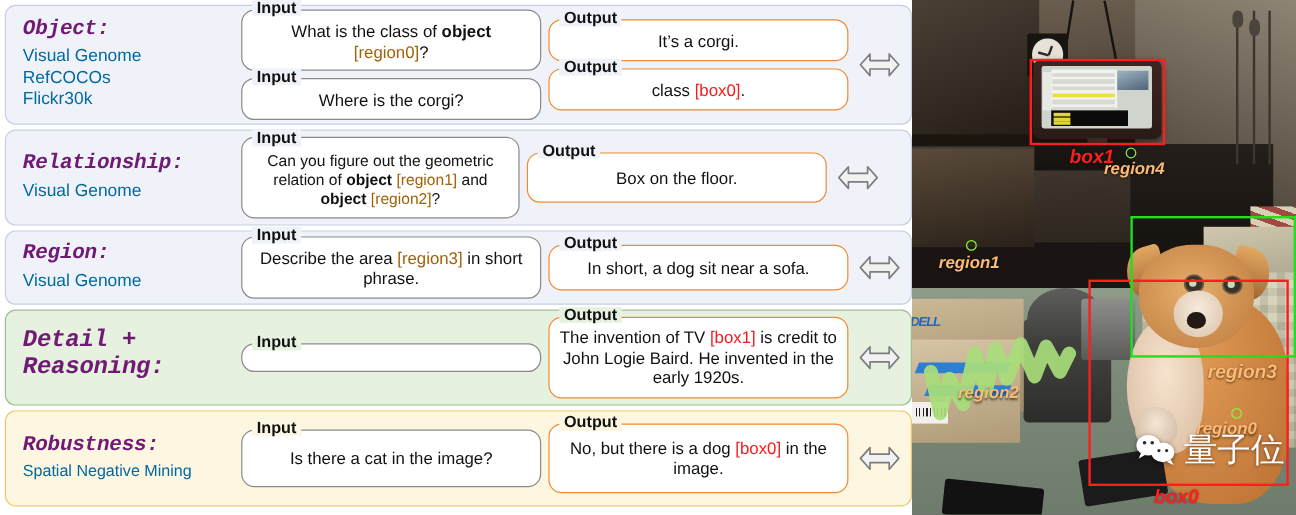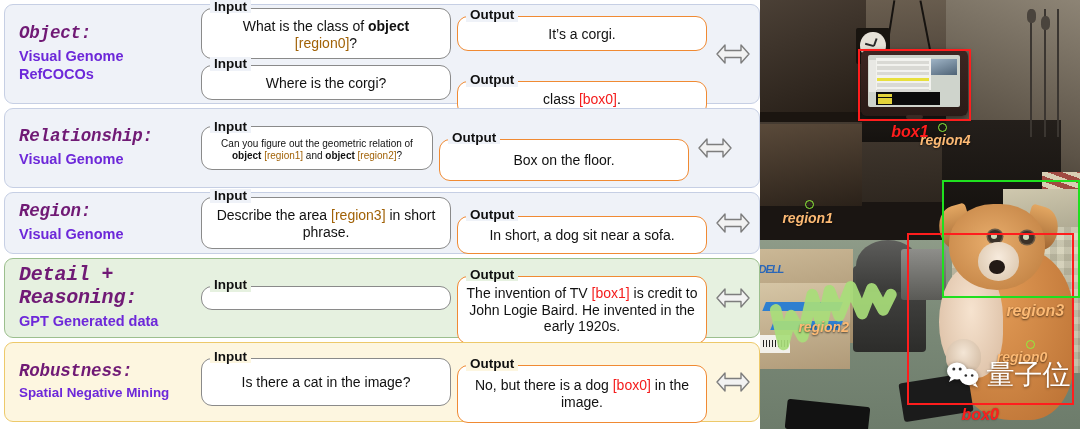--- a/index.html
+++ b/index.html
@@ -22,45 +22,45 @@
   .row.r2{height:80px;}
   .row.r3{height:62px;}
   .row.r4{height:80px;}
   .row.r5{height:80px;}
 
   
   .cat{width:196px;flex:0 0 196px;padding-left:14px;box-sizing:border-box;}
   .cat-title{font-weight:bold;font-style:italic;font-size:17.5px;color:#701a75;
              line-height:1.04;letter-spacing:-.2px;margin-bottom:5px;font-family:Liberation Mono, monospace;}
   .cat-title.two{font-size:20px;}
-  .cat-sub{font-size:14.5px;color:#6d28d9;line-height:1.24;font-weight:bold;}
+  .cat-sub{font-size:14.5px;color:#0369a1;line-height:1.24;}
   .cat-sub.small{font-size:13.4px;}
 
   
   .io{flex:1;display:flex;align-items:center;gap:6px;height:100%;
       padding-right:2px;box-sizing:border-box;}
   .col{display:flex;flex-direction:column;justify-content:center;gap:6px;height:100%;}
   .col.inputs{width:250px;flex:0 0 250px;}
   .col.outputs{width:250px;flex:0 0 250px;}
   .row.r2 .col.inputs{width:232px;flex:0 0 232px;}
   .row.r2 .col.outputs{width:250px;flex:0 0 250px;}
 
   
   .fbox{position:relative;border-radius:11px;box-sizing:border-box;
         padding:9px 8px 7px;text-align:center;background:#ffffff;}
   .fbox.in {border:1.6px solid #8a8a8a;}
-  .fbox.out{border:1.6px solid #f08a33;margin-top:24px;}
+  .fbox.out{border:1.6px solid #f08a33;}
   .flabel{position:absolute;top:-9px;left:8px;padding:0 4px;
           font-size:13.5px;font-weight:bold;color:#111;line-height:1;
           background:inherit;}
   .row.blue  .flabel{background:#eff2f8;}
   .row.green .flabel{background:#e6f1e0;}
   .row.amber .flabel{background:#fdf6e0;}
   .ftext{font-size:14px;color:#111;line-height:1.21;}
-  .ftext.sm{font-size:10px;}
+  .ftext.sm{font-size:13px;}
   .rg{color:#a16207;}
   .bx{color:#f41c1c;}
   .bd{font-weight:bold;}
 
   
   .fbox.in.tight{padding-top:11px;}
 
   
   .arrow{flex:0 0 40px;display:flex;align-items:center;justify-content:center;}
   .arrow svg{display:block;}
@@ -211,20 +211,21 @@
 
 <div class="page">
 
   <div class="left">
 
     <div class="row blue r1">
       <div class="cat">
         <div class="cat-title">Object:</div>
         <div class="cat-sub">Visual Genome</div>
         <div class="cat-sub">RefCOCOs</div>
+        <div class="cat-sub">Flickr30k</div>
       </div>
       <div class="io">
         <div class="col inputs">
           <div class="fbox in">
             <span class="flabel">Input</span>
             <div class="ftext">
               <span>What is the class of </span><span class="bd">object</span><span> </span><span class="rg">[region0]</span><span>?</span>
             </div>
           </div>
           <div class="fbox in">
@@ -313,21 +314,20 @@
               <path d="M10 2 L2 11 L10 20 L10 14.5 L26 14.5 L26 20 L34 11 L26 2 L26 7.5 L10 7.5 Z" fill="#f2f2f2" stroke="#7d7d7d" stroke-width="1.4" stroke-linejoin="round"></path>
             </svg>
         </div>
       </div>
     </div>
 
     <div class="row green r4">
       <div class="cat">
         <div class="cat-title two">Detail +</div>
         <div class="cat-title two" style="margin-top:-3px;">Reasoning:</div>
-        <div class="cat-sub">GPT Generated data</div>
       </div>
       <div class="io">
         <div class="col inputs">
           <div class="fbox in" style="padding:11px 6px;">
             <span class="flabel">Input</span>
           </div>
         </div>
         <div class="col outputs">
           <div class="fbox out" style="padding:8px 6px;">
             <span class="flabel">Output</span>

